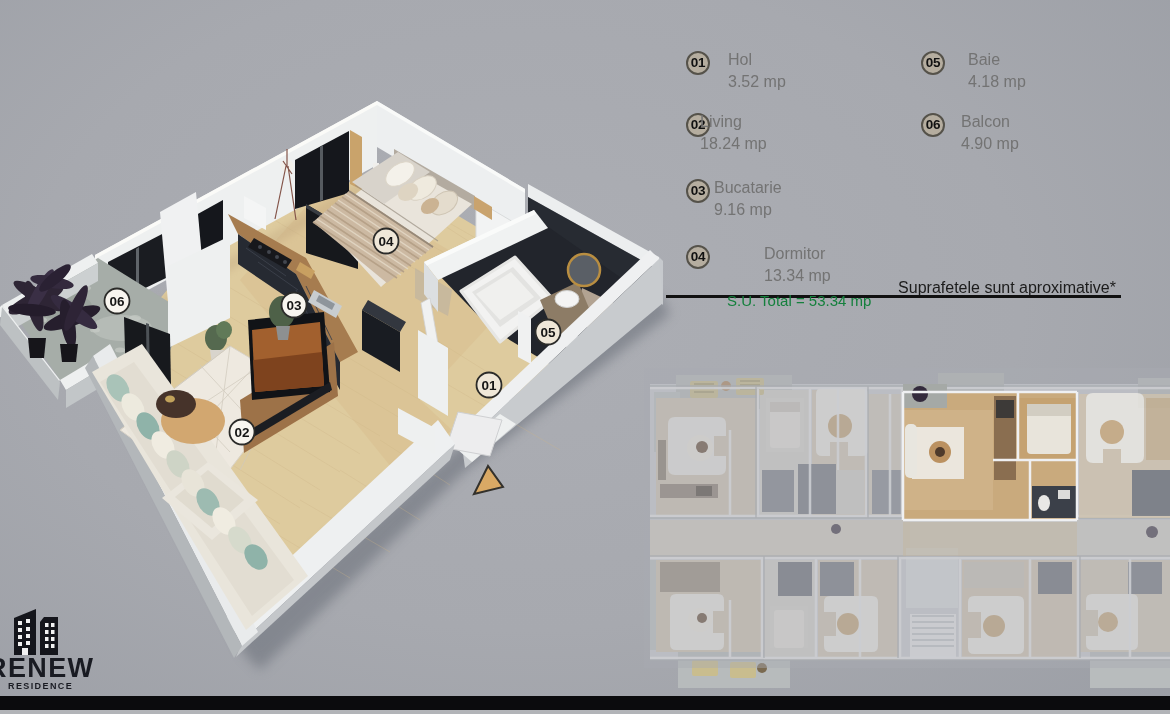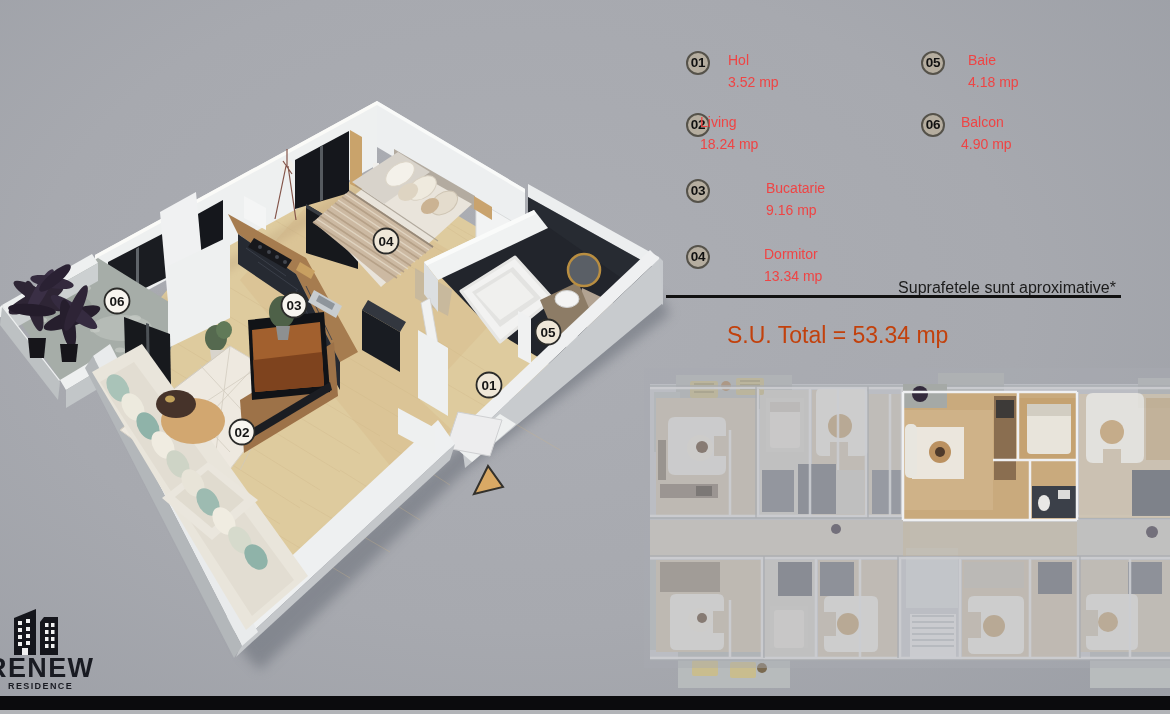--- a/index.html
+++ b/index.html
@@ -4,24 +4,24 @@
 <style>
 html,body{margin:0;padding:0}
 body{width:1170px;height:714px;position:relative;overflow:hidden;
   font-family:"Liberation Sans",sans-serif;
   background:radial-gradient(ellipse 900px 600px at 45% 42%, #acaeb4 0%, #a7a9af 55%, #9b9ea5 100%);}
 #scene{position:absolute;left:0;top:0}
 .legend{position:absolute;color:#1b1b1b}
 .badge{position:absolute;width:20px;height:20px;border-radius:50%;
   background:#b5ad9f;border:2px solid #55524a;color:#111;
   font-size:13.5px;font-weight:bold;text-align:center;line-height:20px;letter-spacing:-0.3px}
-.lbl{position:absolute;font-size:14px;line-height:22px;color:#ef4444;white-space:nowrap}
+.lbl{position:absolute;font-size:16px;line-height:22px;color:#737373;white-space:nowrap}
 #ruleline{position:absolute;left:666px;top:295px;width:455px;height:3px;background:#111}
 #aprox{position:absolute;right:54px;top:279px;font-size:16px;color:#1c1c1c}
-#total{position:absolute;left:727px;top:322px;font-size:23px;color:#c2410c}
+#total{position:absolute;left:727px;top:292px;font-size:15px;color:#15803d}
 #barblack{position:absolute;left:0;top:696px;width:1170px;height:14px;background:#0b0b0d}
 #bargray{position:absolute;left:0;top:710px;width:1170px;height:4px;background:#b2b4b8}
 </style>
 </head>
 <body>
 <svg id="scene" width="1170" height="714" viewBox="0 0 1170 714">
 
 <g id="miniplan">
 
   <rect x="650" y="384" width="520" height="276" fill="#c9ccd0"></rect>
@@ -398,21 +398,21 @@
   <text x="8" y="689" font-family="Liberation Sans, sans-serif" font-size="9" font-weight="bold" letter-spacing="1.4" fill="#191b22">RESIDENCE</text>
 </g>
 </svg>
 
 <div class="legend">
   <div class="badge" style="left:686px;top:51px">01</div>
   <div class="lbl" style="left:728px;top:49px">Hol<br>3.52 mp</div>
   <div class="badge" style="left:686px;top:113px">02</div>
   <div class="lbl" style="left:700px;top:111px">Living<br>18.24 mp</div>
   <div class="badge" style="left:686px;top:179px">03</div>
-  <div class="lbl" style="left:766px;top:177px">Bucatarie<br>9.16 mp</div>
+  <div class="lbl" style="left:714px;top:177px">Bucatarie<br>9.16 mp</div>
   <div class="badge" style="left:686px;top:245px">04</div>
   <div class="lbl" style="left:764px;top:243px">Dormitor<br>13.34 mp</div>
   <div class="badge" style="left:921px;top:51px">05</div>
   <div class="lbl" style="left:968px;top:49px">Baie<br>4.18 mp</div>
   <div class="badge" style="left:921px;top:113px">06</div>
   <div class="lbl" style="left:961px;top:111px">Balcon<br>4.90 mp</div>
 </div>
 <div id="aprox">Suprafetele sunt aproximative*</div>
 <div id="ruleline"></div>
 <div id="total">S.U. Total&nbsp;=&nbsp;53.34 mp</div>

